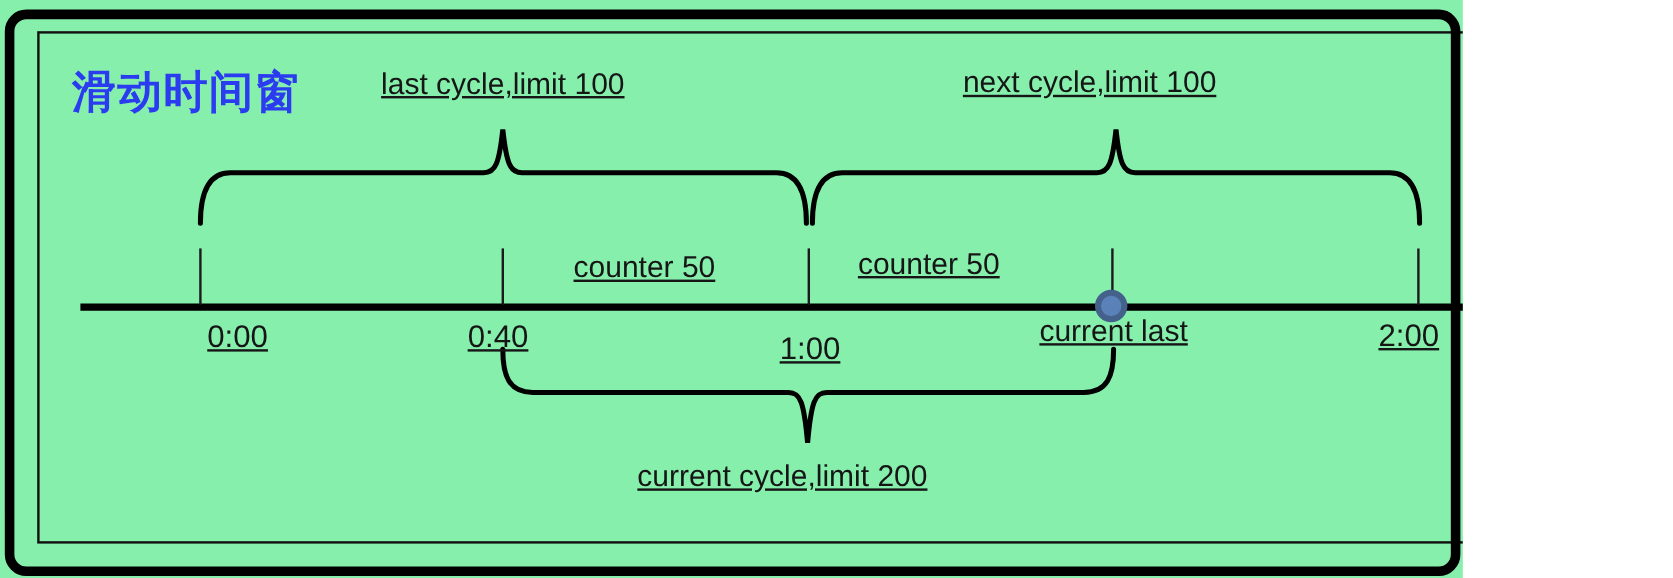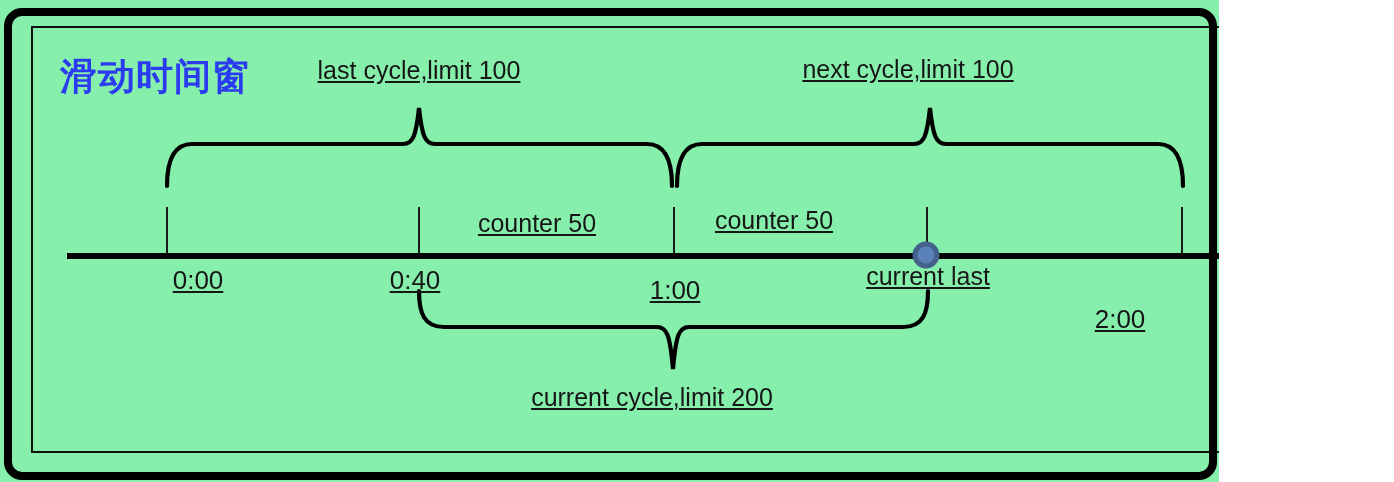--- a/index.html
+++ b/index.html
@@ -83,16 +83,16 @@
   <div class="lbl" style="left:419px; top:57px;">last cycle,limit 100</div>
   <div class="lbl" style="left:908px; top:56px;text-align:right;">next cycle,limit 100</div>
   <div class="lbl" style="left:652px; top:384px;">current cycle,limit 200</div>
 
   <div class="lbl" style="left:537px; top:210px;">counter 50</div>
   <div class="lbl" style="left:774px; top:207px;">counter 50</div>
 
   <div class="lbl time-lbl" style="left:167px; top:266px;margin-left:31px;">0:00</div>
   <div class="lbl time-lbl" style="left:415px; top:266px;">0:40</div>
   <div class="lbl time-lbl" style="left:675px; top:276px;">1:00</div>
-  <div class="lbl time-lbl" style="left:1120px; top:265px;margin-top:40px;">2:00</div>
+  <div class="lbl time-lbl" style="left:1174px; top:265px;">2:00</div>
   <div class="lbl" style="left:928px; top:263px;">current last</div>
 
 </div>
 
 </body></html>

